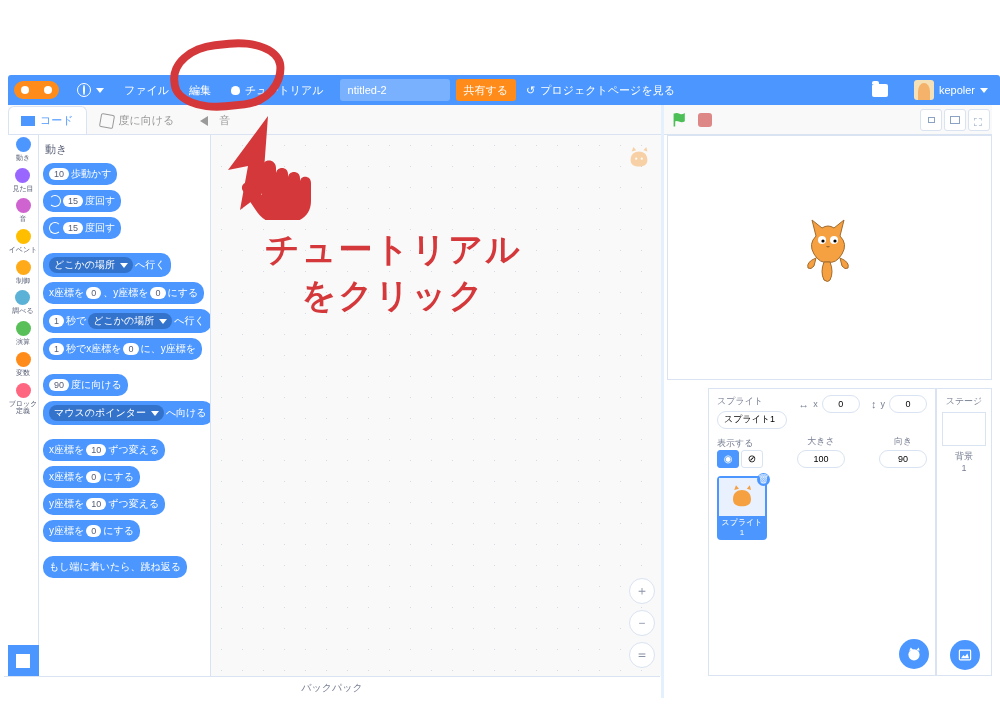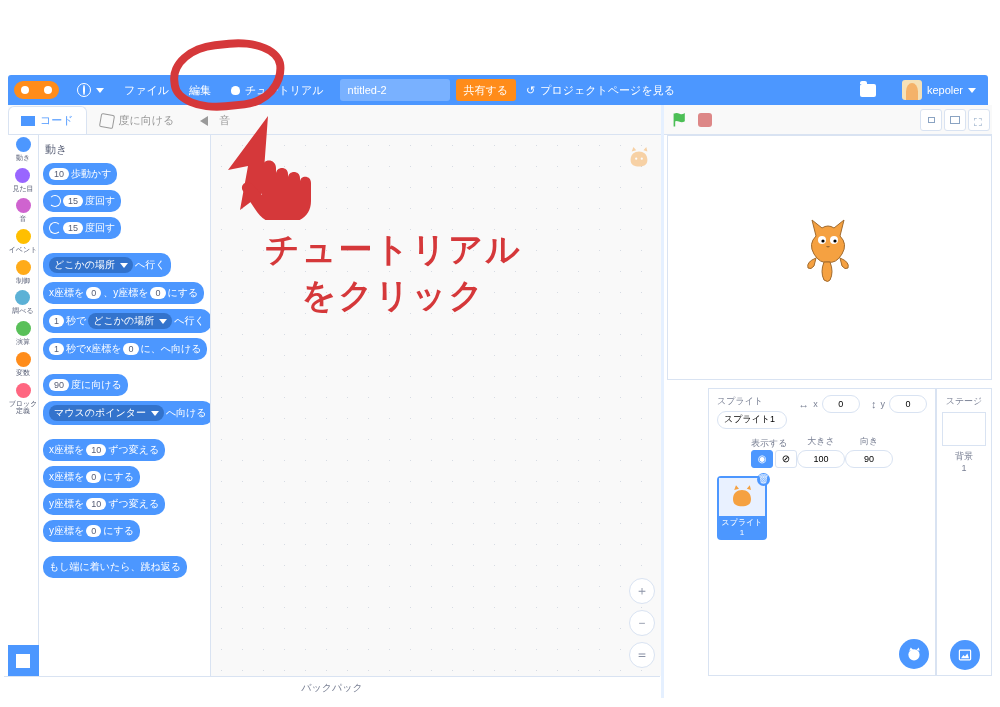--- a/index.html
+++ b/index.html
@@ -10,21 +10,21 @@
     --tab-grey:#9a9a9a;
     --panel:#ffffff;
     --border:#d9e3f2;
     --ink:#575e75;
     --cat-grey:#b5b8bf;
   }
   *{box-sizing:border-box;font-family:"Hiragino Kaku Gothic ProN","Yu Gothic",Meiryo,Arial,sans-serif;}
   html,body{margin:0;padding:0;background:#fff;width:1000px;height:707px;overflow:hidden;}
   .canvas{position:relative;width:1000px;height:707px;background:#fff;}
   
-  .menubar{position:absolute;left:8px;right:12px;top:75px;height:30px;background:var(--blue);display:flex;align-items:center;color:#fff;font-size:11px;border-radius:3px 3px 0 0;}
+  .menubar{position:absolute;left:8px;right:0;top:75px;height:30px;background:var(--blue);display:flex;align-items:center;color:#fff;font-size:11px;border-radius:3px 3px 0 0;}
   .logo{width:45px;height:18px;margin:0 8px 0 6px;background:var(--orange);border-radius:9px;position:relative;}
   .logo::before,.logo::after{content:"";position:absolute;width:8px;height:8px;border-radius:50%;background:#fff;top:5px;}
   .logo::before{left:7px;}.logo::after{right:7px;}
   .menuitem{display:flex;align-items:center;gap:5px;padding:0 10px;height:100%;white-space:nowrap;cursor:pointer;}
   .globe{width:14px;height:14px;border:1.5px solid #fff;border-radius:50%;position:relative;}
   .globe::before{content:"";position:absolute;inset:1px 5px;border:1px solid #fff;border-radius:50%;}
   .chev-down{width:0;height:0;border-left:4px solid transparent;border-right:4px solid transparent;border-top:5px solid #fff;}
   .bulb{width:9px;height:9px;background:#fff;border-radius:50% 50% 45% 45%;}
   .project-title{flex-shrink:0;width:110px;height:22px;background:rgba(255,255,255,.25);display:flex;align-items:center;padding:0 8px;margin:0 6px;border-radius:3px;}
   .share-btn{background:var(--orange);height:22px;padding:0 8px;display:flex;align-items:center;border-radius:3px;cursor:pointer;}
@@ -251,21 +251,21 @@
         <span class="dd">
             <span>どこかの場所</span>
             <span class="chev-down"></span>
           </span>
         <span>へ行く</span>
       </div>
       <div class="block">
         <span class="pill">1</span>
           <span>秒でx座標を</span>
         <span class="pill">0</span>
-          <span>に、へ向ける</span>
+          <span>に、y座標を</span>
       </div>
 
       <div class="block gap">
         <span class="pill">90</span>
         <span>度に向ける</span>
       </div>
       <div class="block">
         <span class="dd">
             <span>マウスのポインター</span>
             <span class="chev-down"></span>
@@ -335,21 +335,21 @@
                 <span class="xy-ic">↔</span>
                 <span>x</span>
                 <input class="sp-num" value="0" style="">
               </div>
             <div class="xy">
                 <span class="xy-ic">↕</span>
                 <span>y</span>
                 <input class="sp-num" value="0" style="">
               </div>
           </div>
-          <div style="display:flex;justify-content:center;align-items:flex-end;margin-top:6px;">
+          <div style="display:flex;justify-content:space-between;align-items:flex-end;margin-top:6px;">
             <div>
               <div class="sp-label">表示する</div>
               <div style="display:flex;gap:2px;">
                 <div class="eye active">◉</div>
                 <div class="eye">⊘</div>
               </div>
             </div>
             <div style="text-align:center;">
               <div class="sp-label">大きさ</div>
               <input class="sp-num" style="width: 48px;" value="100">

